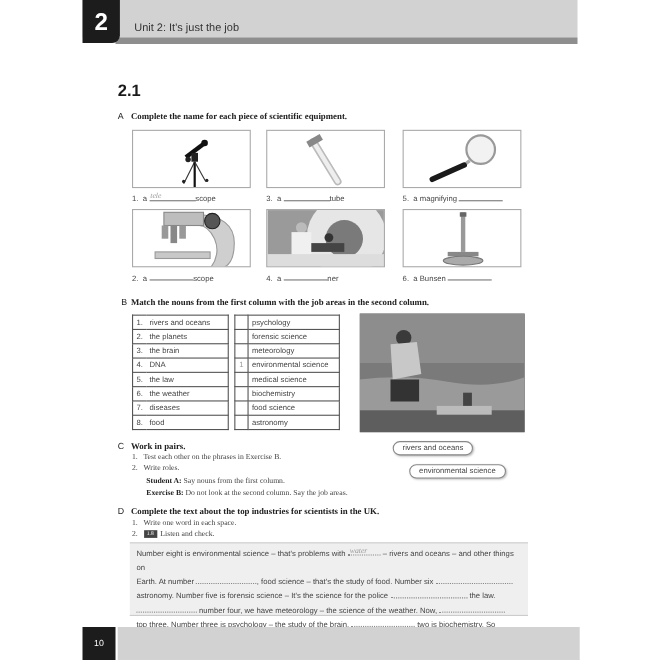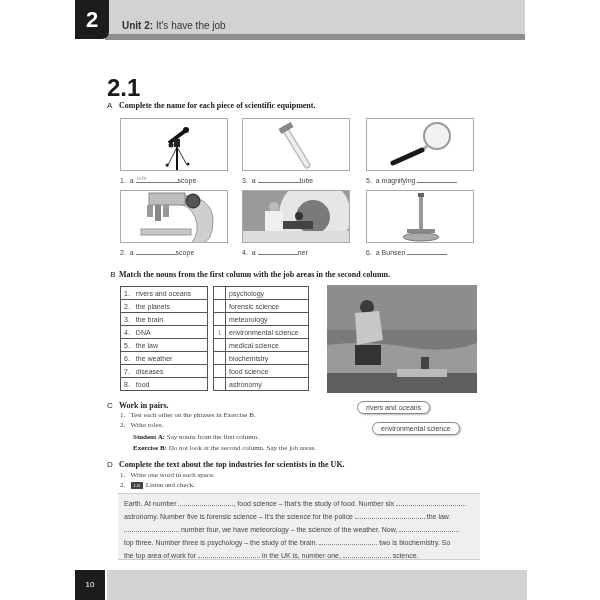--- a/index.html
+++ b/index.html
@@ -5,23 +5,23 @@
   * { box-sizing: border-box; margin: 0; padding: 0; }
   html, body { width: 600px; height: 600px; background: #fff; overflow: hidden; }
   body { position: relative; font-family: "Liberation Sans", sans-serif; color: #222; }
 
   
   .hdr-bar { position: absolute; left: 75px; top: 0; width: 450px; height: 34px; background: #d2d2d2; }
   .hdr-rule { position: absolute; left: 105px; top: 34px; width: 420px; height: 6px; background: #8e8e8e; }
   .unit-num { position: absolute; left: 75px; top: 0; width: 34px; height: 39px; background: #1c1c1c; color: #fff;
               font-weight: bold; font-size: 22px; text-align: center; line-height: 40px; border-bottom-right-radius: 7px; }
   .unit-title { position: absolute; left: 122px; top: 20px; font-size: 10px; color: #333; }
-  .unit-title b { font-weight: bold; }
-
-  .sec-title { position: absolute; left: 107px; top: 74px; font-size: 24px; font-weight: bold; color: #1a1a1a; }
+  .unit-title b { font-weight: normal; }
+
+  .sec-title { position: absolute; left: 107px; top: 74px; font-size: 15px; font-weight: bold; color: #1a1a1a; }
 
   .q-head { position: absolute; font-family: "Liberation Serif", serif; font-size: 8px; font-weight: bold; color: #222; }
   .q-head .letter { font-family: "Liberation Sans", sans-serif; font-weight: normal; display: inline-block; width: 12px; }
 
   
   .pic { position: absolute; width: 108px; height: 53px; border: 1px solid #aaa; background: #fff; overflow: hidden; }
   .cap { position: absolute; font-size: 7px; color: #444; white-space: nowrap; }
   .cap .blank { display: inline-block; border-bottom: 1px solid #777; height: 7px; vertical-align: baseline; position: relative; }
   .cap .hw { position: absolute; left: 1px; top: -2px; font-family: "Liberation Serif", serif; font-style: italic; color: #999; font-size: 7px; }
 
@@ -45,21 +45,21 @@
   
   .foot-num { position: absolute; left: 75px; top: 570px; width: 30px; height: 30px; background: #1c1c1c; color: #fff; font-size: 8px; text-align: center; line-height: 30px; }
   .foot-bar { position: absolute; left: 107px; top: 570px; width: 420px; height: 30px; background: #d2d2d2; }
 </style>
 </head>
 <body>
 
 <div class="hdr-bar"></div>
 <div class="hdr-rule"></div>
 <div class="unit-num">2</div>
-<div class="unit-title"><b>Unit 2:</b> <span>It's have the job</span></div>
+<div class="unit-title"><b>Unit 2:</b> <span>It's just the job</span></div>
 
 <div class="sec-title">2.1</div>
 
 <div class="q-head" style="left:107px; top:101px;">
   <span class="letter">A</span><span>Complete the name for each piece of scientific equipment.</span>
 </div>
 
 <div class="pic" style="left:120px; top:118px;">
   <svg width="108" height="53" viewBox="0 0 108 53">
     <line x1="48" y1="24" x2="64" y2="12" stroke="#111" stroke-width="4"></line>
@@ -260,20 +260,21 @@
   <span class="letter">D</span><span>Complete the text about the top industries for scientists in the UK.</span>
 </div>
 <div class="serif-line" style="left:120px; top:471px;">
   <span>1.</span>&nbsp;&nbsp; <span>Write one word in each space.</span>
 </div>
 <div class="serif-line" style="left:120px; top:481px;">
   <span>2.</span>&nbsp;&nbsp; <span class="audio">1.8</span><span>Listen and check.</span>
 </div>
 
 <div class="textbox">
+  <div><span>Number eight is environmental science – that's problems with</span> <span class="gap" style="width:30px;"><span style="position:absolute;left:2px;top:-3px;font-family:'Liberation Serif',serif;font-style:italic;color:#999;">water</span></span> <span>– rivers and oceans – and other things on</span></div>
   <div><span>Earth. At number</span> <span class="gap" style="width:55px;"></span><span>, food science – that's the study of food. Number six</span> <span class="gap" style="width:70px;"></span></div>
   <div><span>astronomy. Number five is forensic science – It's the science for the police</span> <span class="gap" style="width:70px;"></span> <span>the law.</span></div>
   <div><span class="gap" style="width:55px;"></span> <span>number four, we have meteorology – the science of the weather. Now,</span> <span class="gap" style="width:60px;"></span></div>
   <div><span>top three. Number three is psychology – the study of the brain.</span> <span class="gap" style="width:58px;"></span> <span>two  is biochemistry. So</span></div>
   <div><span>the top area of work for</span> <span class="gap" style="width:62px;"></span> <span>in the UK is, number one,</span> <span class="gap" style="width:48px;"></span> <span>science.</span></div>
 </div>
 
 <div class="foot-num">10</div>
 <div class="foot-bar"></div>
 

